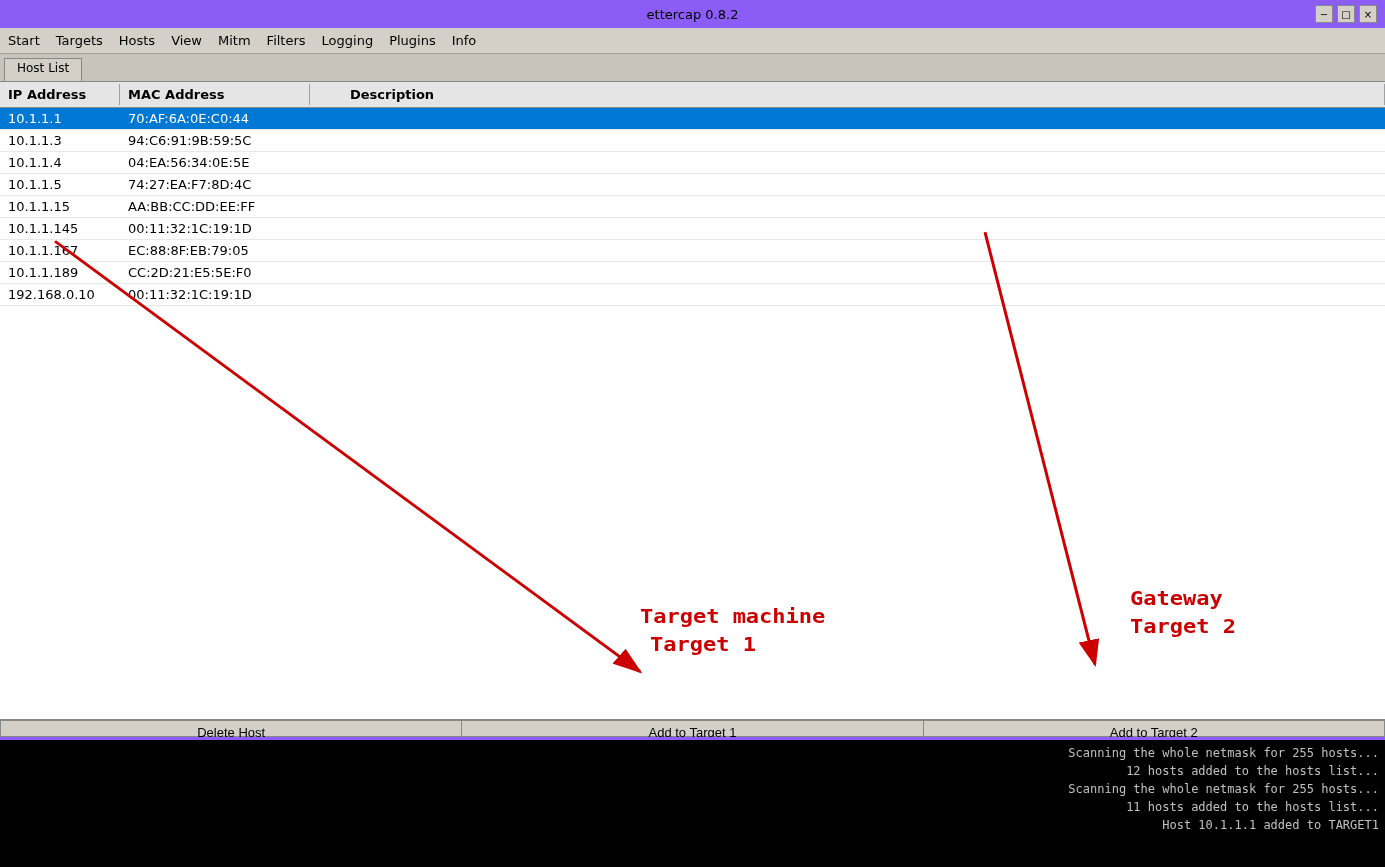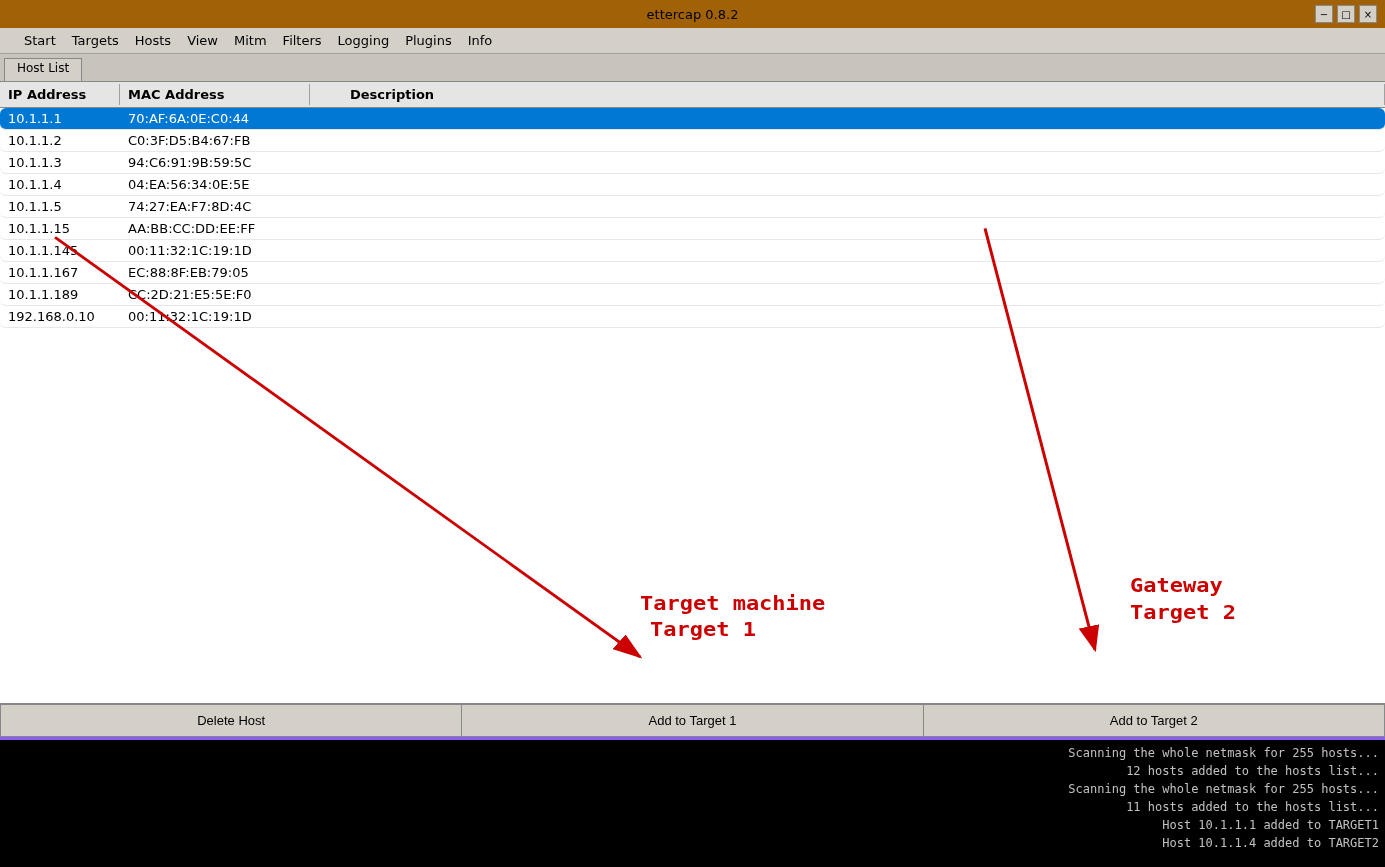--- a/index.html
+++ b/index.html
@@ -9,21 +9,21 @@
       background: #d4d0c8;
       width: 1385px;
       height: 867px;
       overflow: hidden;
       display: flex;
       flex-direction: column;
     }
 
     
     .title-bar {
-      background: #a16207;
+      background: #8b5cf6;
       display: flex;
       align-items: center;
       justify-content: center;
       padding: 4px 8px;
       position: relative;
       height: 28px;
     }
     .title-bar-text {
       font-size: 13px;
       font-weight: normal;
@@ -44,21 +44,21 @@
       justify-content: center;
       cursor: pointer;
       font-size: 10px;
     }
 
     
     .menu-bar {
       background: #d4d0c8;
       display: flex;
       align-items: center;
-      padding: 2px 16px;
+      padding: 2px 0;
       height: 26px;
       border-bottom: 1px solid #a0a0a0;
     }
     .menu-item {
       padding: 2px 8px;
       cursor: pointer;
       font-size: 13px;
     }
 
     
@@ -115,37 +115,36 @@
     .col-desc { flex: 1; margin-left: 32px; }
 
     .table-body {
       overflow-y: auto;
       height: calc(100% - 28px);
     }
     .table-row {
       display: flex;
       border-bottom: 1px solid #e8e8e8;
       cursor: pointer;
-      border-radius: 6px;
     }
     .table-row.selected {
       background: #0078d4;
       color: white;
     }
     .table-cell {
       padding: 3px 8px;
       font-size: 13px;
     }
 
     
     .button-bar {
       display: flex;
       background: #d4d0c8;
       border-top: 1px solid #888;
-      height: 34px;
+      height: 18px;
     }
     .action-btn {
       flex: 1;
       border: 1px solid #888;
       background: #d4d0c8;
       padding: 4px 8px;
       cursor: pointer;
       font-size: 13px;
       text-align: center;
     }
@@ -222,25 +221,20 @@
       <div class="col-header col-desc">Description</div>
     </div>
 
     <div class="table-body" id="table-body">
     <div class="table-row selected">
           <div class="table-cell col-ip">10.1.1.1</div>
           <div class="table-cell col-mac">70:AF:6A:0E:C0:44</div>
           <div class="table-cell col-desc"></div>
         </div>
         <div class="table-row">
-          <div class="table-cell col-ip">10.1.1.2</div>
-          <div class="table-cell col-mac">C0:3F:D5:B4:67:FB</div>
-          <div class="table-cell col-desc"></div>
-        </div>
-        <div class="table-row">
           <div class="table-cell col-ip">10.1.1.3</div>
           <div class="table-cell col-mac">94:C6:91:9B:59:5C</div>
           <div class="table-cell col-desc"></div>
         </div>
         <div class="table-row">
           <div class="table-cell col-ip">10.1.1.4</div>
           <div class="table-cell col-mac">04:EA:56:34:0E:5E</div>
           <div class="table-cell col-desc"></div>
         </div>
         <div class="table-row">
@@ -305,14 +299,13 @@
     <button class="action-btn">Add to Target 2</button>
   </div>
 </div>
 
 <div class="log-area" id="log-area">
 <div class="log-line">Scanning the whole netmask for 255 hosts...</div>
     <div class="log-line">12 hosts added to the hosts list...</div>
     <div class="log-line">Scanning the whole netmask for 255 hosts...</div>
     <div class="log-line">11 hosts added to the hosts list...</div>
     <div class="log-line">Host 10.1.1.1 added to TARGET1</div>
-    <div class="log-line">Host 10.1.1.4 added to TARGET2</div>
   </div>
 
 </body></html>

